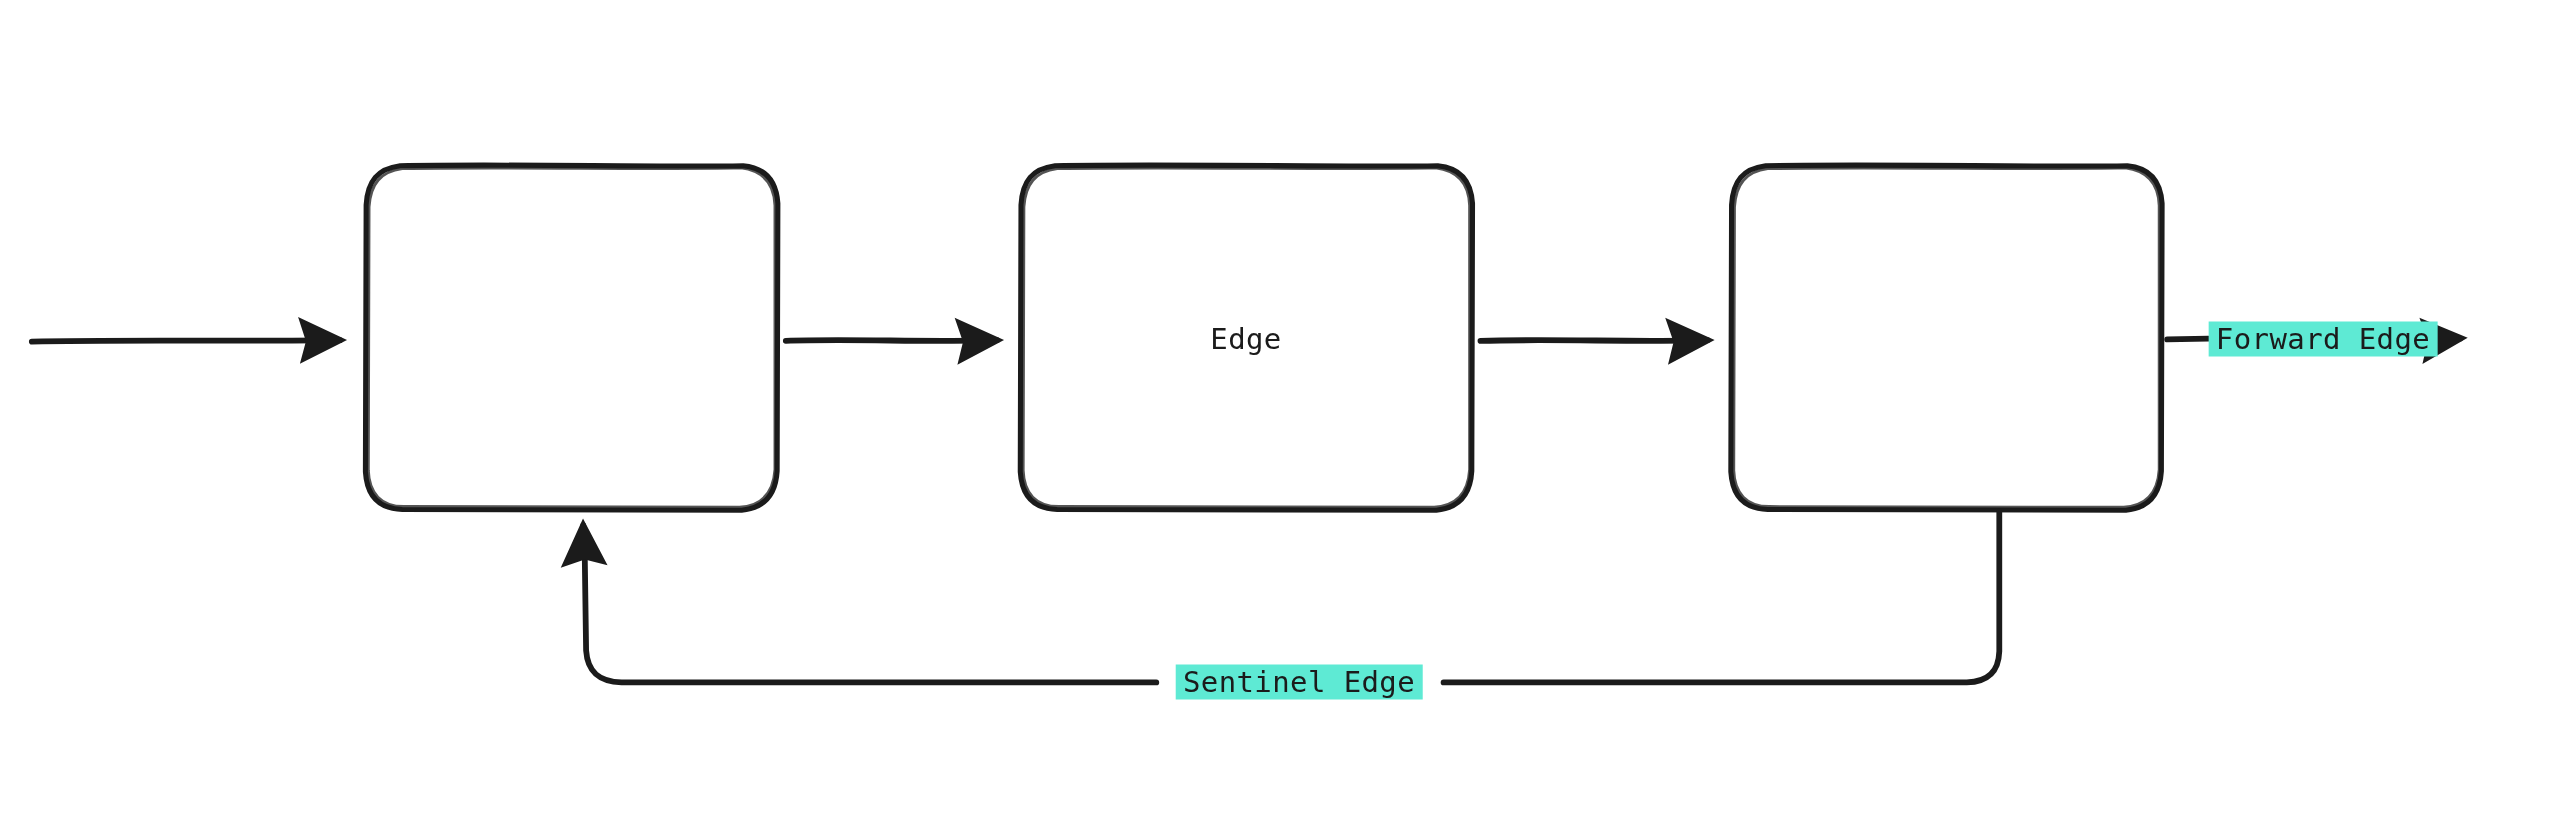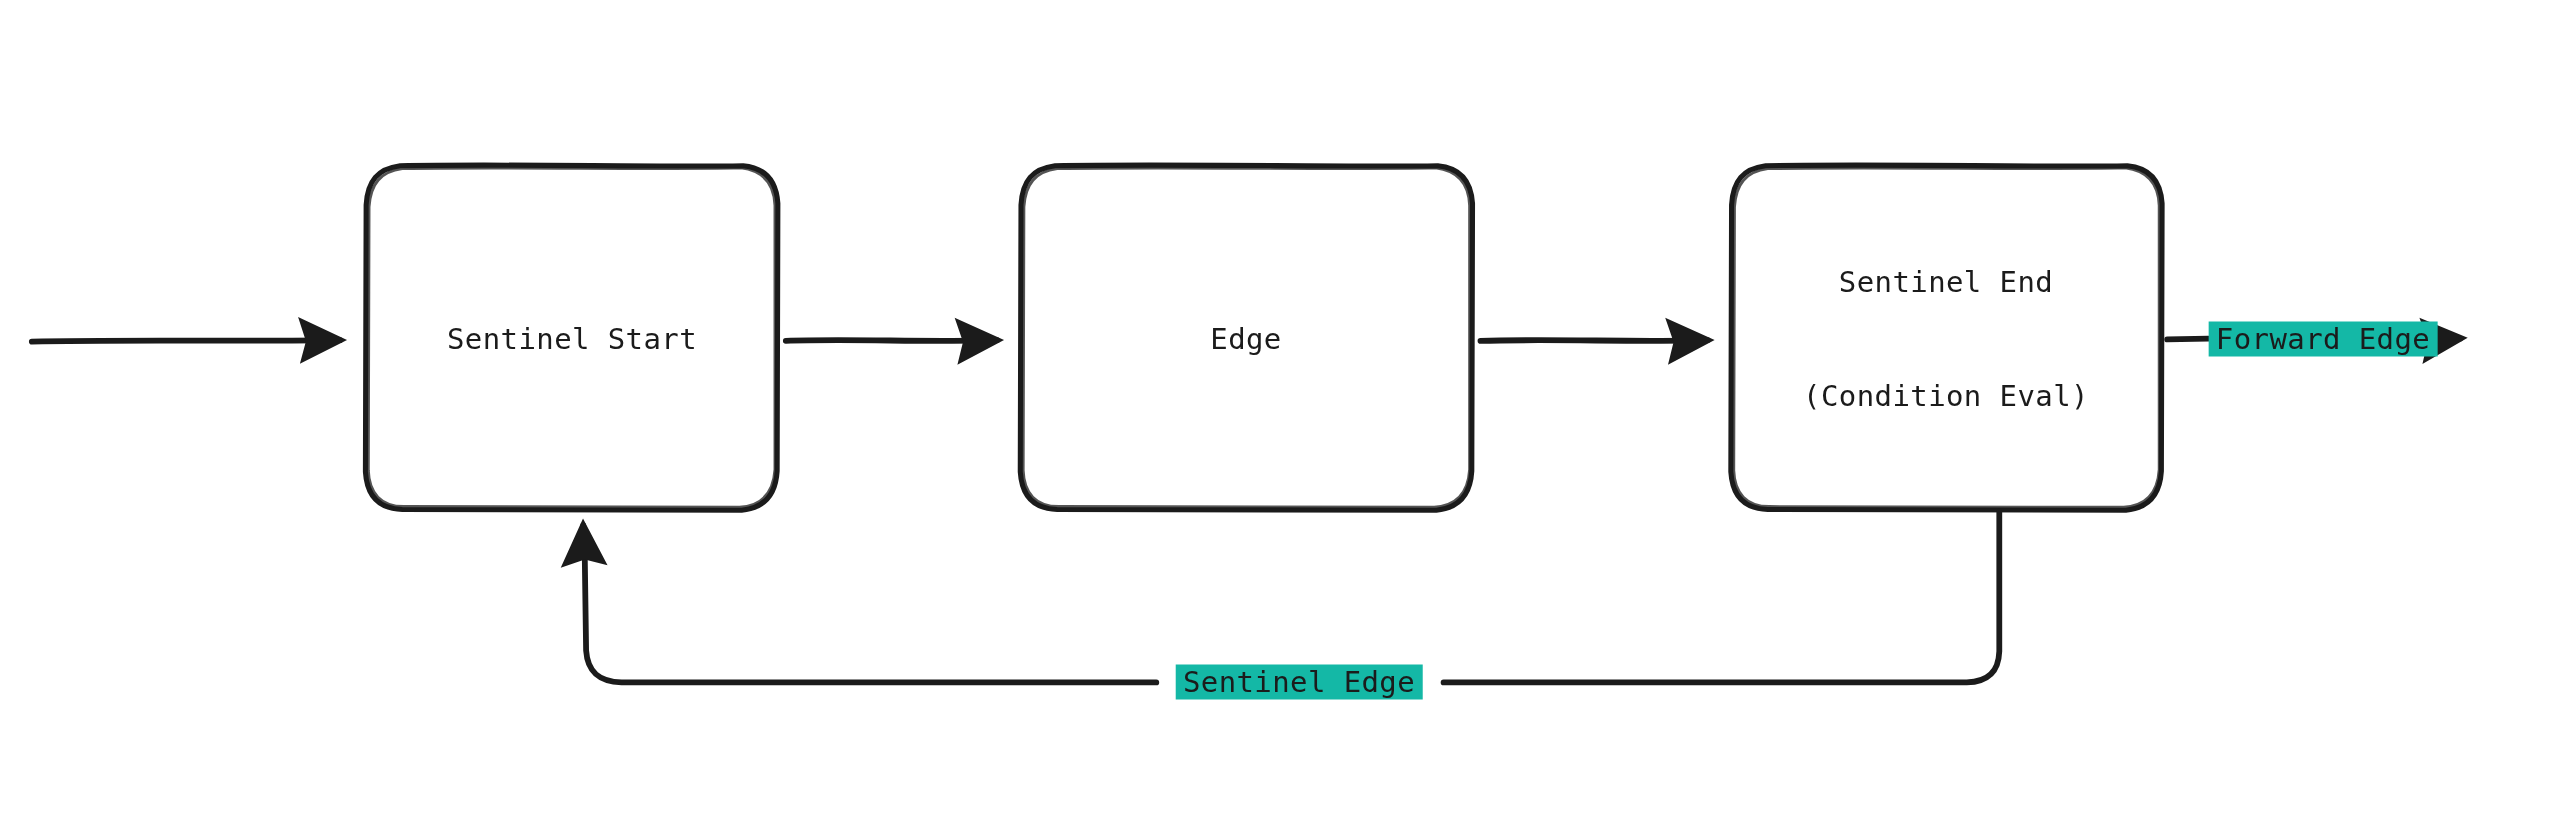--- a/index.html
+++ b/index.html
@@ -41,21 +41,21 @@
   }
   .edge-label {
     position: absolute;
     color: #1b1b1b;
     font-family: "DejaVu Sans Mono", "Liberation Mono", monospace;
     font-size: 29px;
     line-height: 35px;
     letter-spacing: 0.4px;
     white-space: pre;
     transform: translate(-50%, -50%);
-    background: #14b8a6;
+    background: #5eead4;
     padding: 0 7.2px;
   }
   .node-hit {
     position: absolute;
     border-radius: 35px;
   }
 </style>
 </head>
 <body>
 
@@ -137,27 +137,22 @@
         <path d="M807,760 L806,726" marker-end="url(#ah)"></path>
       </g>
 
     </g>
   </svg>
 
   <div class="node-hit" style="left:365px; top:165px; width:412px; height:345px;"></div>
   <div class="node-hit" style="left:1020px; top:165px; width:452px; height:345px;"></div>
   <div class="node-hit" style="left:1731px; top:165px; width:431px; height:345px;"></div>
 
-  <div class="node-label" style="left:572px; top:339px;">Sentinel Start</div>
 
   <div class="node-label" style="left:1246px; top:339px;">Edge</div>
 
-  <div class="node-label" style="left:1946px; top:339px;">
-    <div>Sentinel End</div>
-    <div>(Condition Eval)</div>
-  </div>
 
   <div class="edge-label" style="left:2323px; top:339px;">Forward Edge</div>
 
   <div class="edge-label" style="left:1299px; top:682px;">Sentinel Edge</div>
 
 </div>
 
 
 </body></html>

